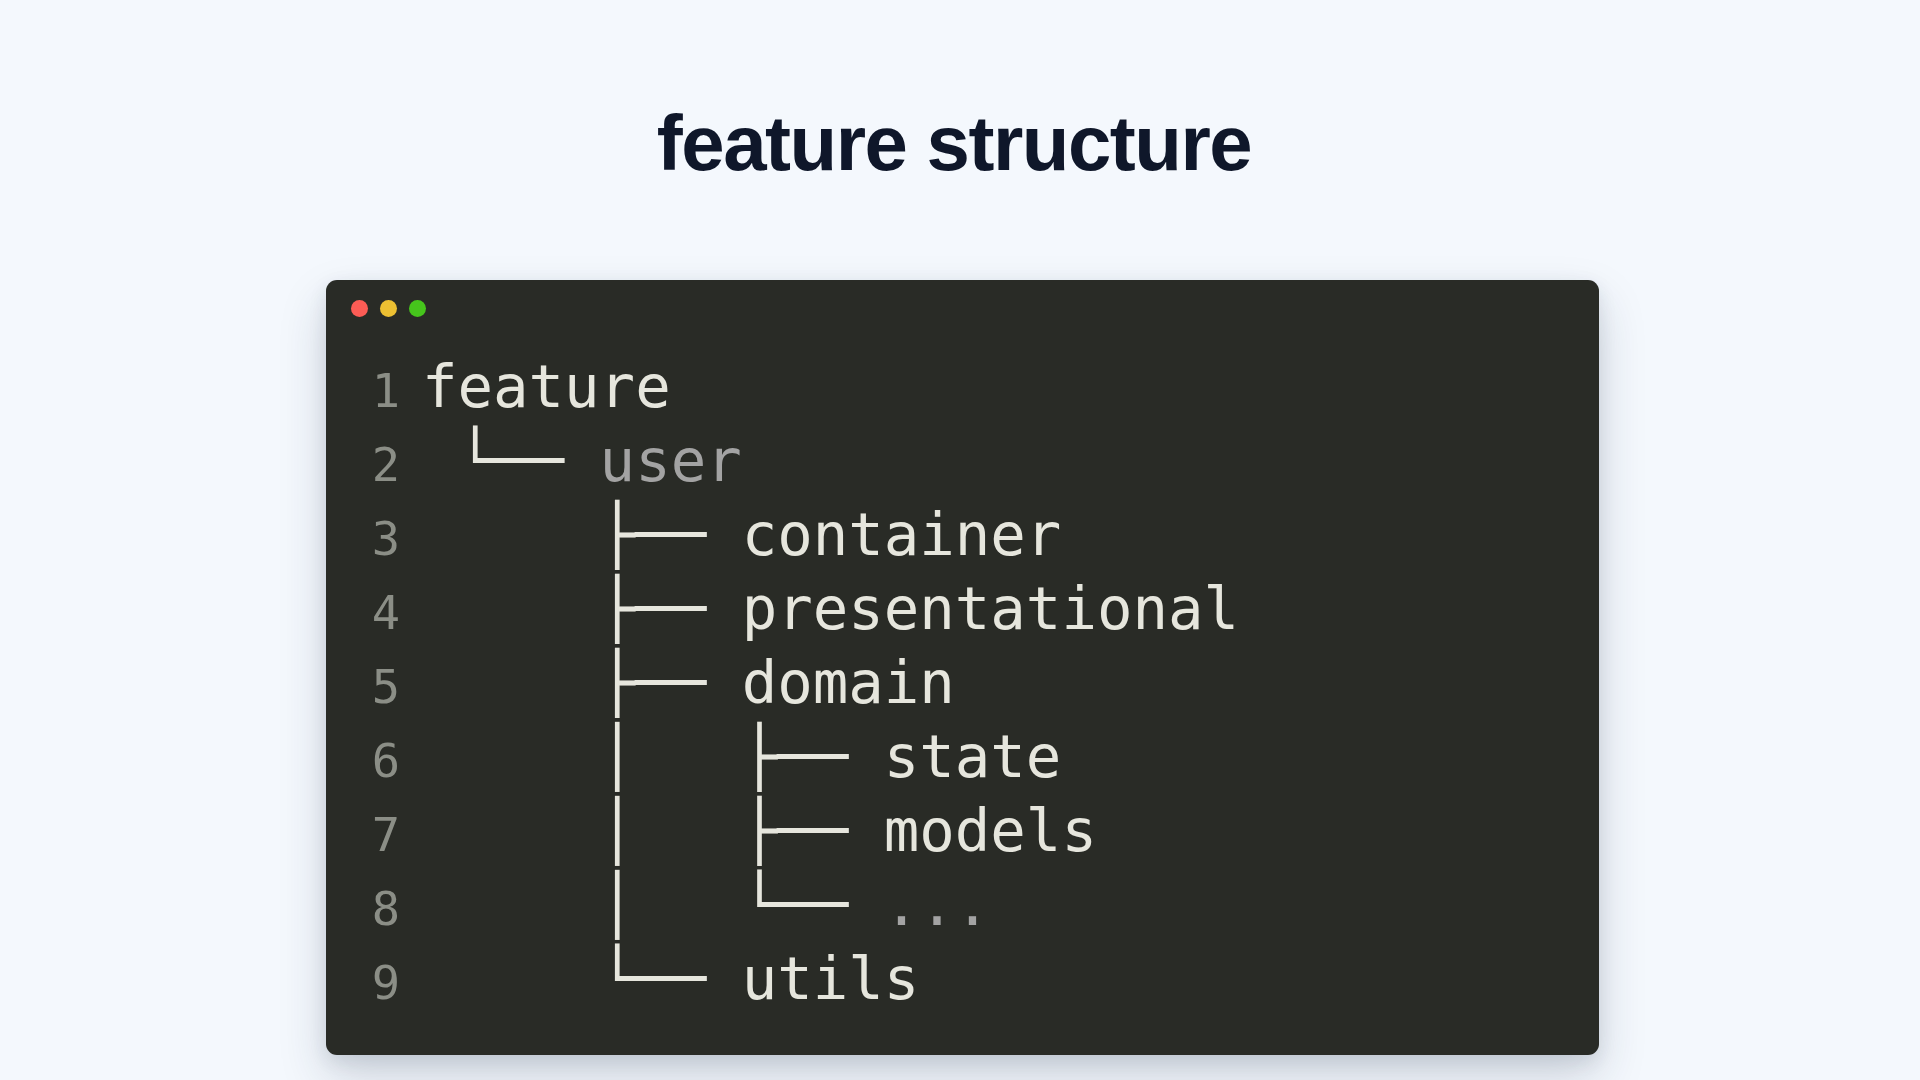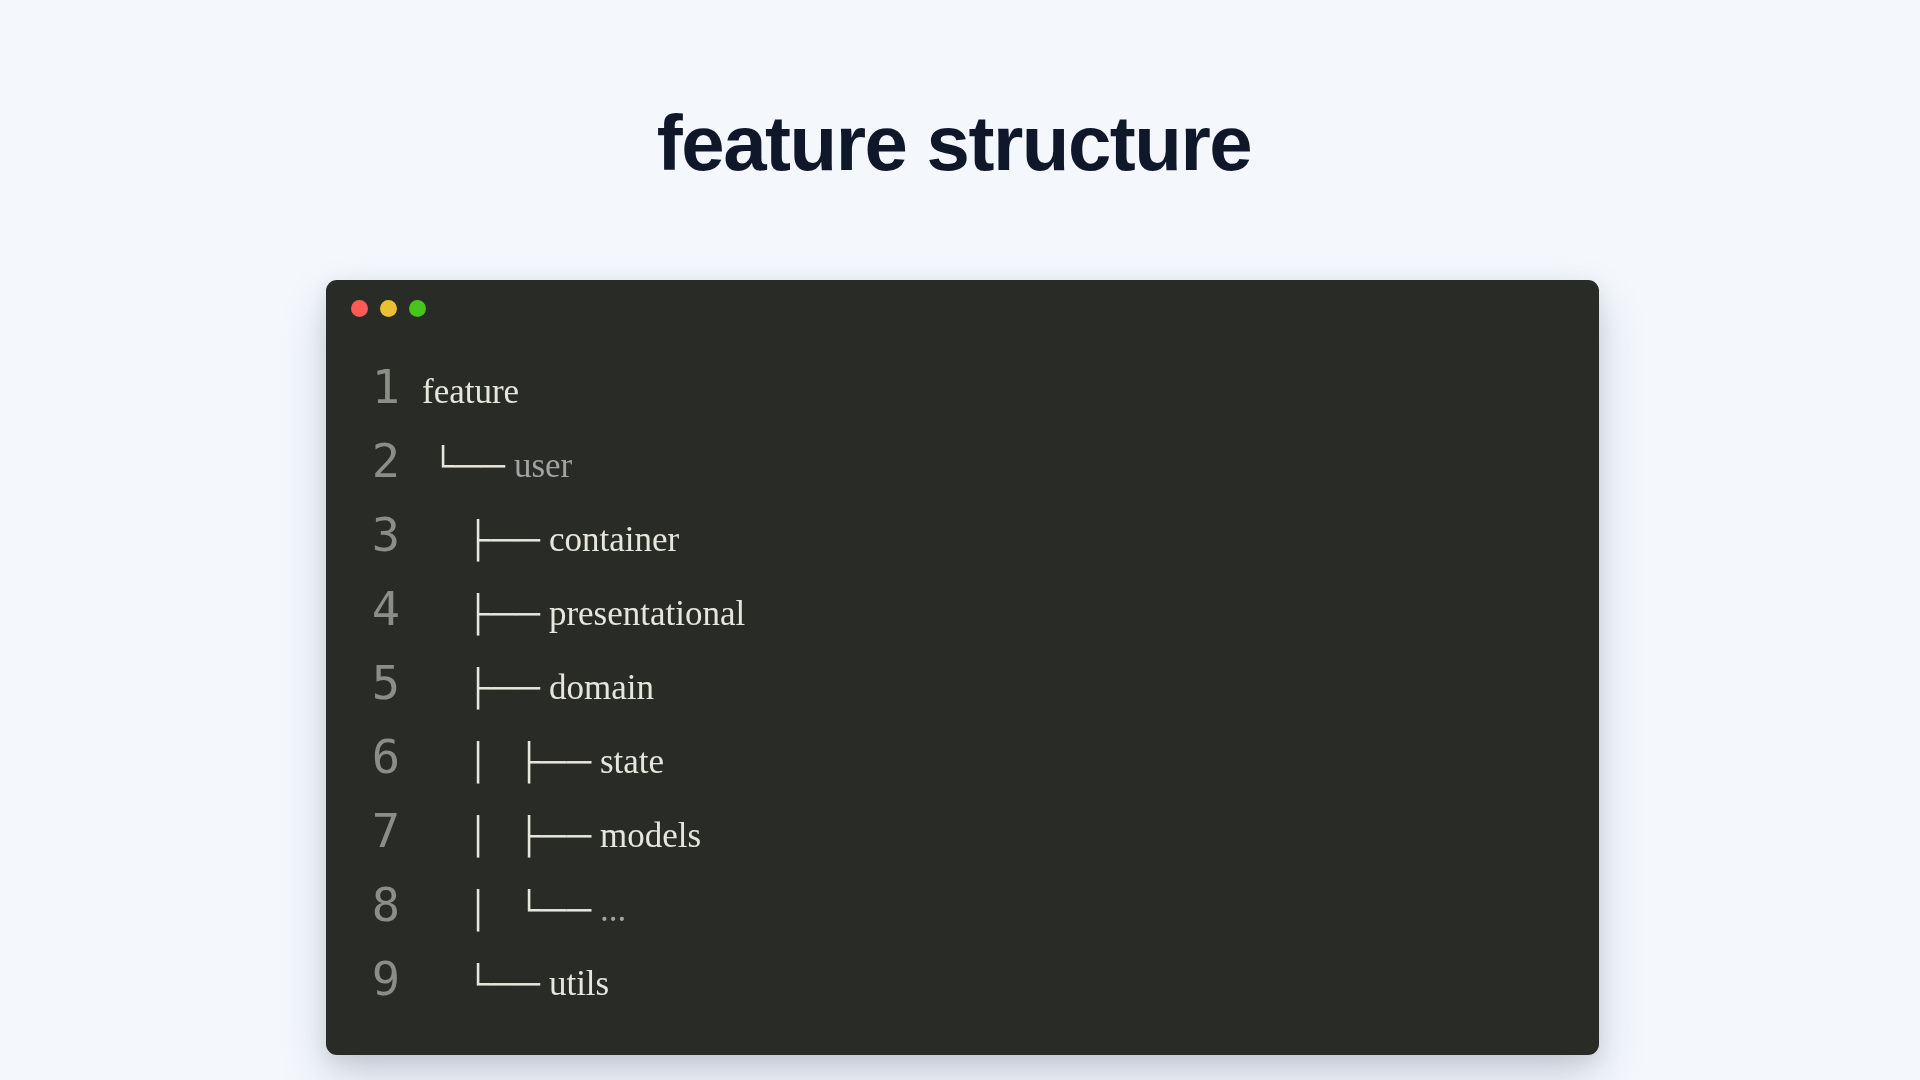--- a/index.html
+++ b/index.html
@@ -81,22 +81,21 @@
     width: 96px;
     flex: 0 0 96px;
     text-align: right;
     color: #8b8e86;
     padding-right: 22px;
     box-sizing: border-box;
     font-size: 47px;
   }
   .code-text {
     white-space: pre;
-    font-size: 35px;
-    font-family: Liberation Serif, serif;
+    font-size: 59px;
   }
   .tree {
     color: #e6e6dd;
   }
   .accent {
     color: #a3a3a3;
   }
 </style>
 </head>
 <body>

